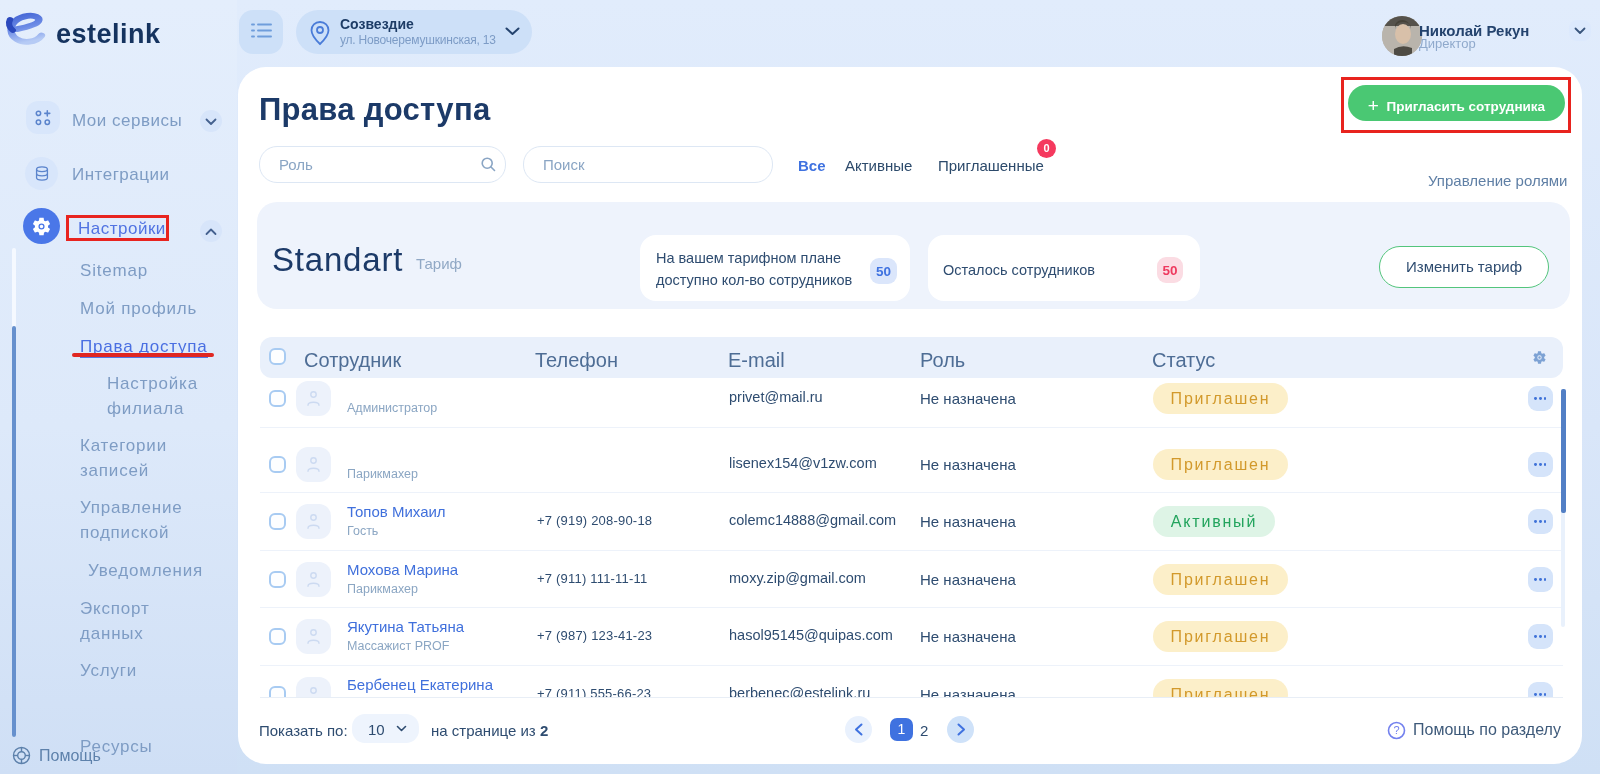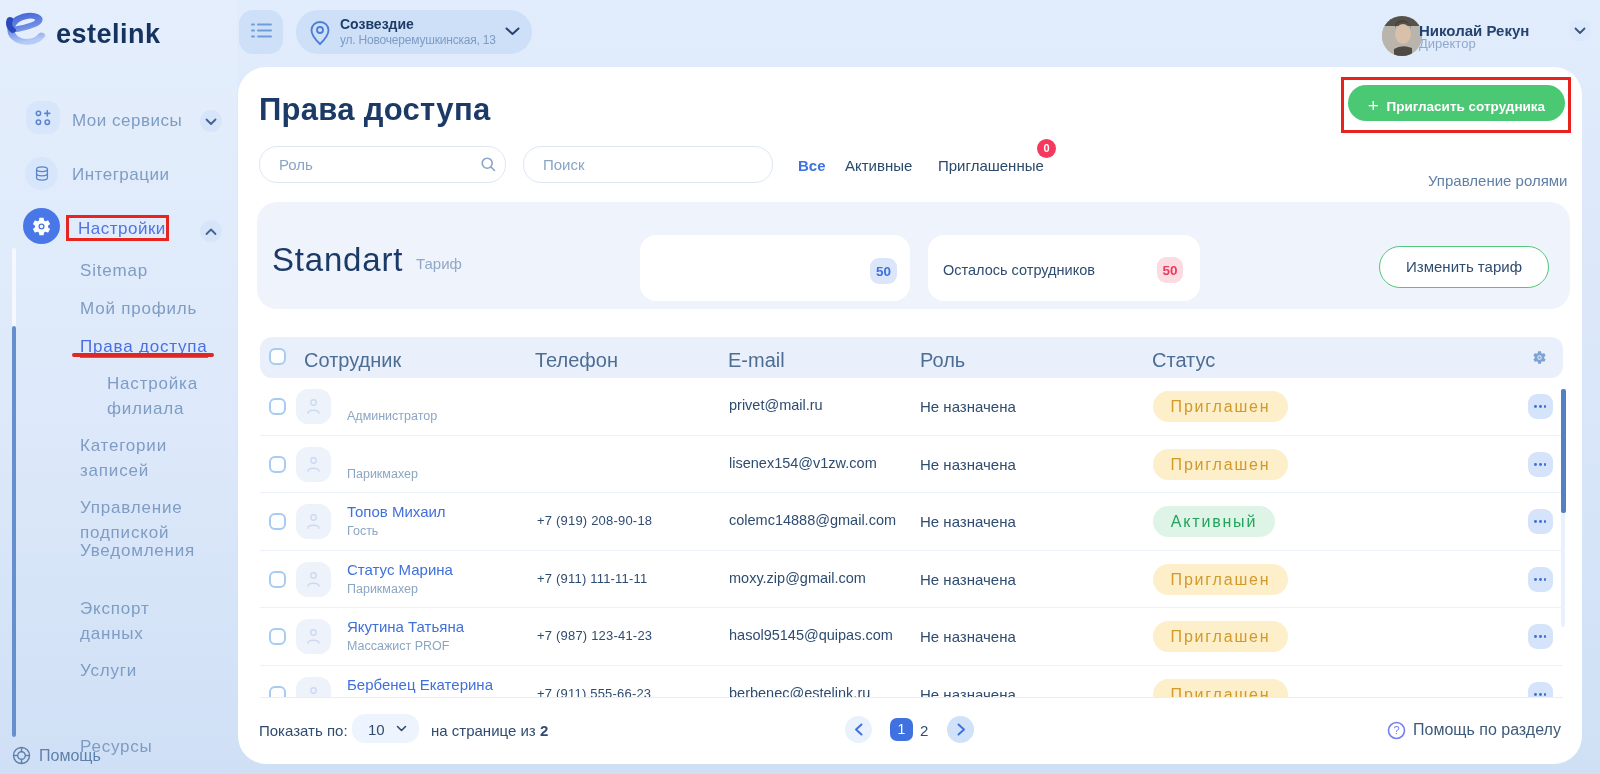--- a/index.html
+++ b/index.html
@@ -202,21 +202,21 @@
     <path d="M1.5 6 L6 1.5 L10.5 6" fill="none" stroke="#44618f" stroke-width="1.8" stroke-linecap="round" stroke-linejoin="round"></path>
   </svg>
 
   <div class="abs submenu" style="top:258px;">Sitemap</div>
   <div class="abs submenu" style="top:296px;">Мой профиль</div>
   <div class="abs submenu" style="top:334px;"><span style="color:#4a6fe2;border-bottom:1.5px solid #5478e4;padding-bottom:1px;">Права доступа</span></div>
   <div class="abs" id="redline-prava"></div>
   <div class="abs submenu" style="top:371px;margin-left:27px;">Настройка<br>филиала</div>
   <div class="abs submenu" style="top:433px;">Категории<br>записей</div>
   <div class="abs submenu" style="top:495px;">Управление<br>подпиской</div>
-  <div class="abs submenu" style="top:538px;">Уведомления</div>
+  <div class="abs submenu" style="top:558px;margin-left:8px;">Уведомления</div>
   <div class="abs submenu" style="top:596px;">Экспорт<br>данных</div>
   <div class="abs submenu" style="top:658px;">Услуги</div>
   <div class="abs submenu" style="top:734px;">Ресурсы</div>
 
   <div class="abs" id="strack"></div>
   <div class="abs" id="sthumb"></div>
 
   <svg class="abs" id="help" width="19" height="19" viewBox="0 0 19 19">
     <g stroke="#5d81ab" stroke-width="1.4" fill="none">
       <circle cx="9.5" cy="9.5" r="8"></circle>
@@ -245,40 +245,41 @@
   <div class="abs" id="tab-all">Все</div>
   <div class="abs" id="tab-act">Активные</div>
   <div class="abs" id="tab-inv">Приглашенные</div>
   <div class="abs" id="redbadge0">0</div>
   <div class="abs" id="manageroles">Управление ролями</div>
 
   <div class="abs" id="tariff"></div>
   <div class="abs" id="standart">Standart</div>
   <div class="abs" id="tariflbl">Тариф</div>
   <div class="abs minicard" id="mini1"></div>
+  <div class="abs" id="mini1t">На вашем тарифном плане<br>доступно кол-во сотрудников</div>
   <div class="abs" id="badge50b">50</div>
   <div class="abs minicard" id="mini2"></div>
   <div class="abs" id="mini2t">Осталось сотрудников</div>
   <div class="abs" id="badge50r">50</div>
   <div class="abs" id="changetariff">Изменить тариф</div>
 
   <div class="abs" id="thead">
     <div class="checkbox" style="position:absolute;left:9px;top:11px;"></div>
     <div class="th" style="left:44px;">Сотрудник</div>
     <div class="th" style="left:275px;">Телефон</div>
     <div class="th" style="left:468px;">E-mail</div>
     <div class="th" style="left:660px;">Роль</div>
     <div class="th" style="left:892px;">Статус</div>
     <svg style="position:absolute;left:1272px;top:13px;" width="15" height="15" viewBox="0 0 24 24">
       <path fill="#7da2d4" d="M12,8.5A3.5,3.5 0 0,0 8.5,12A3.5,3.5 0 0,0 12,15.5A3.5,3.5 0 0,0 15.5,12A3.5,3.5 0 0,0 12,8.5M12,10A2,2 0 0,1 14,12A2,2 0 0,1 12,14A2,2 0 0,1 10,12A2,2 0 0,1 12,10M10,22C9.75,22 9.54,21.82 9.5,21.58L9.13,18.93C8.5,18.68 7.96,18.34 7.44,17.94L4.95,18.95C4.73,19.03 4.46,18.95 4.34,18.73L2.34,15.27C2.21,15.05 2.27,14.78 2.46,14.63L4.57,12.97L4.5,12L4.57,11L2.46,9.37C2.27,9.22 2.21,8.95 2.34,8.73L4.34,5.27C4.46,5.05 4.73,4.96 4.95,5.05L7.44,6.05C7.96,5.66 8.5,5.32 9.13,5.07L9.5,2.42C9.54,2.18 9.75,2 10,2H14C14.25,2 14.46,2.18 14.5,2.42L14.87,5.07C15.5,5.32 16.04,5.66 16.56,6.05L19.05,5.05C19.27,4.96 19.54,5.05 19.66,5.27L21.66,8.73C21.79,8.95 21.73,9.22 21.54,9.37L19.43,11L19.5,12L19.43,13L21.54,14.63C21.73,14.78 21.79,15.05 21.66,15.27L19.66,18.73C19.54,18.95 19.27,19.04 19.05,18.95L16.56,17.95C16.04,18.34 15.5,18.68 14.87,18.93L14.5,21.58C14.46,21.82 14.25,22 14,22H10Z"></path>
     </svg>
   </div>
 
   <div id="rows">
-      <div class="row" style="top:378px;">
+      <div class="row" style="top:370px;">
     <div class="rcheck checkbox"></div>
     <div class="ava">
       <svg width="35" height="35" viewBox="0 0 35 35">
         <circle cx="17.5" cy="13.5" r="2.7" fill="none" stroke="#ccdaf1" stroke-width="1.4"></circle>
         <path d="M12 24.2 C12 20.2 23 20.2 23 24.2" fill="none" stroke="#ccdaf1" stroke-width="1.4" stroke-linecap="round"></path>
       </svg>
     </div>
 
     <div class="subn" style="top:31px">Администратор</div>
 
@@ -332,21 +333,21 @@
         </div>
   </div>
       <div class="row" style="top:550.5px;">
     <div class="rcheck checkbox"></div>
     <div class="ava">
       <svg width="35" height="35" viewBox="0 0 35 35">
         <circle cx="17.5" cy="13.5" r="2.7" fill="none" stroke="#ccdaf1" stroke-width="1.4"></circle>
         <path d="M12 24.2 C12 20.2 23 20.2 23 24.2" fill="none" stroke="#ccdaf1" stroke-width="1.4" stroke-linecap="round"></path>
       </svg>
     </div>
-    <div class="name">Статус Марина</div>
+    <div class="name">Мохова Марина</div>
     <div class="subn" style="top:31px">Парикмахер</div>
     <div class="phone" style="top:20px">+7 (911) 111-11-11</div>
     <div class="email" style="top:19px">moxy.zip@gmail.com</div>
     <div class="role" style="top:20px">Не назначена</div>
     <div class="badge b-inv" style="top:13px">Приглашен</div>
     <div class="dots" style="top:16px">
           <span style="left:6px"></span>
           <span style="left:10.8px"></span>
           <span style="left:15.6px"></span>
         </div>

